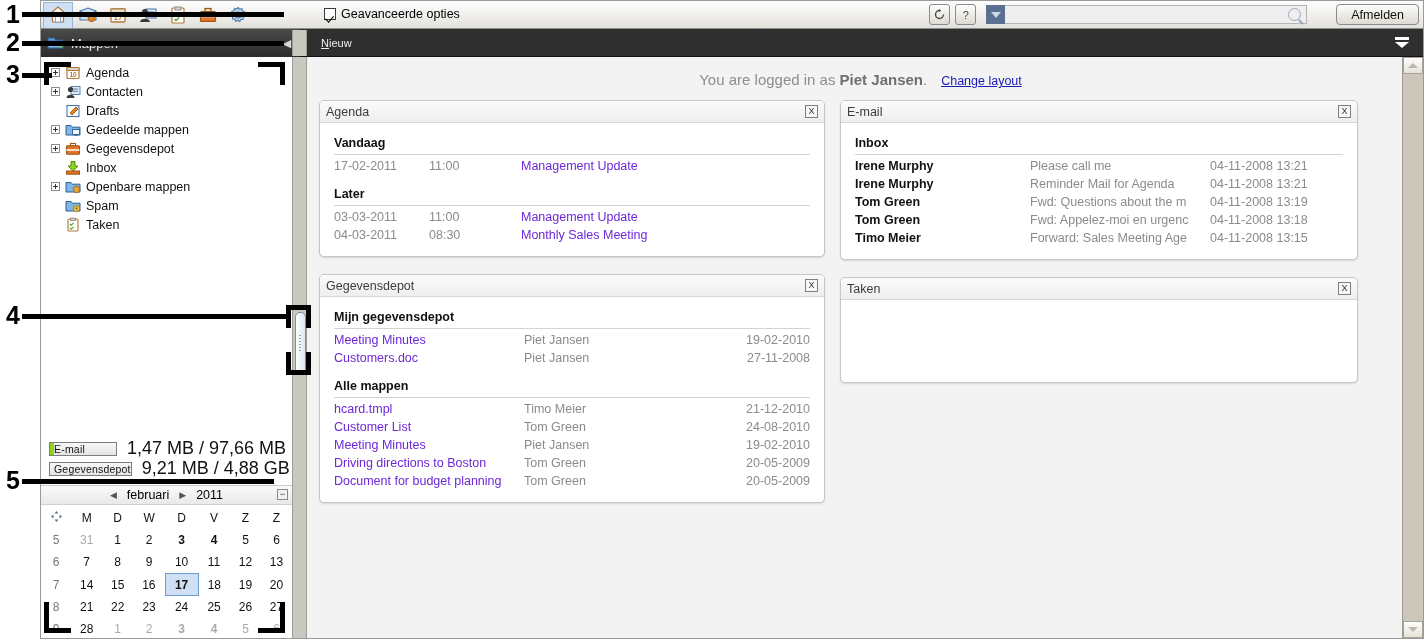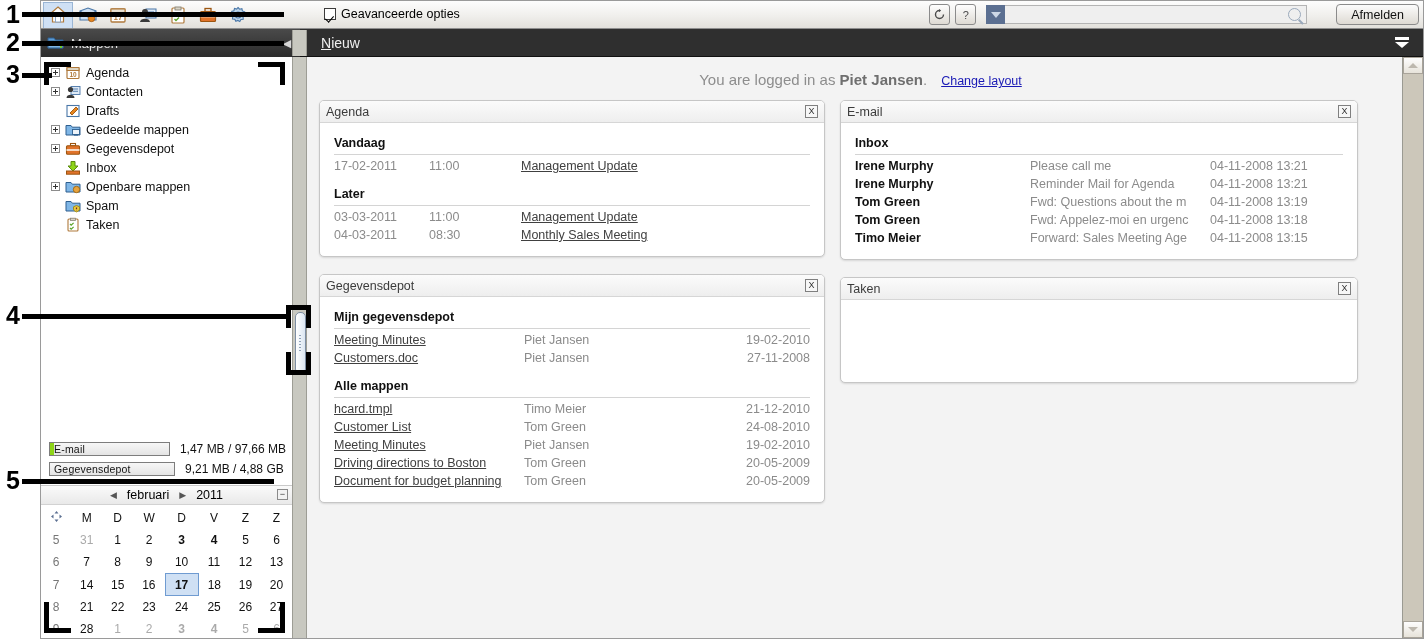--- a/index.html
+++ b/index.html
@@ -37,21 +37,21 @@
       background:linear-gradient(to bottom,#fcfcfc,#dedad3);font-size:12.5px;display:flex;align-items:center;color:#111;}
 
   
   .darkbar{position:absolute;left:0;top:28px;width:100%;height:28px;background:#2f2f2f;border-bottom:1px solid #111;box-sizing:border-box;}
   .foldershead{position:absolute;left:0;top:0;width:259px;height:28px;
       background:linear-gradient(to bottom,#4a4a4a,#2c2c2c);display:flex;align-items:center;box-sizing:border-box;padding:0 6px;}
   .foldershead .ftitle{color:#e8e8e8;font-size:13px;margin-left:6px;flex:1;}
   .collapse-left{color:#d8d8d8;font-size:11px;}
   .splitter-top{position:absolute;left:251px;top:29px;width:15px;height:26px;background:#c8c8c0;border-left:1px solid #9d9d95;border-right:1px solid #9d9d95;box-sizing:border-box;}
   .newbar{position:absolute;left:266px;top:0;right:0;height:28px;display:flex;align-items:center;}
-  .newlabel{color:#efefef;font-size:14px;margin-left:14px;}
+  .newlabel{color:#efefef;font-size:11px;margin-left:14px;}
   .newlabel u{text-decoration:underline;}
   .barchevron{position:absolute;right:14px;top:8px;width:14px;}
   .barchevron .bar{height:3px;background:#fff;}
   .barchevron .tri{margin-top:2px;border-left:7px solid transparent;border-right:7px solid transparent;border-top:6px solid #fff;}
 
   
   .leftpanel{position:absolute;left:0;top:56px;width:251px;bottom:0;background:#fff;box-sizing:border-box;}
   .tree{position:absolute;left:0;top:0;right:0;height:370px;padding-top:6px;}
   .tnode{display:flex;align-items:center;height:19px;padding-left:10px;font-size:12.5px;color:#111;}
   .exp{width:9px;height:9px;border:1px solid #8c8c8c;background:#fff;margin-right:5px;position:relative;box-sizing:border-box;flex:none;}
@@ -61,21 +61,21 @@
   .ticon{width:16px;height:16px;margin-right:5px;flex:none;}
   .tlabel{white-space:nowrap;}
 
   
   .quota{position:absolute;left:8px;right:6px;bottom:158px;}
   .qrow{display:flex;align-items:center;height:17px;margin-bottom:3px;}
   .qbar{width:126px;height:14px;border:1px solid #7d7d7d;background:linear-gradient(to bottom,#f7f7f7,#e4e4e4);
         position:relative;box-sizing:border-box;display:flex;align-items:center;}
   .qfill{position:absolute;left:0;top:0;bottom:0;background:#8ed418;}
   .qname{position:relative;font-size:10.5px;padding-left:4px;color:#111;letter-spacing:.2px;white-space:nowrap;}
-  .qval{margin-left:10px;font-size:12px;color:#111;white-space:nowrap;}
+  .qval{margin-left:10px;font-size:18px;color:#111;white-space:nowrap;}
 
   
   .minical{position:absolute;left:0;right:0;bottom:0;height:152px;border-top:1px solid #c9c9c9;background:#fff;}
   .calhead{height:18px;background:linear-gradient(to bottom,#fafafa,#e9e9e9);border-bottom:1px solid #d2d2d2;
            display:flex;align-items:center;justify-content:center;gap:10px;font-size:12.5px;position:relative;}
   .calhead .arrow{color:#555;font-size:9px;}
   .calmin{position:absolute;right:4px;top:3px;width:11px;height:11px;border:1px solid #8a8a8a;background:#f2f2f2;
           display:flex;align-items:center;justify-content:center;font-size:9px;line-height:1;color:#333;box-sizing:border-box;}
   table.cal{width:100%;border-collapse:collapse;font-size:12px;margin-top:2px;}
   table.cal td,table.cal th{text-align:center;height:20px;font-weight:normal;color:#111;}
@@ -108,21 +108,21 @@
           display:flex;align-items:center;padding:0 6px;font-size:12.5px;color:#3b3b3b;}
   .wtitle span.t{flex:1;}
   .wclose{width:13px;height:13px;border:1px solid #7f7f7f;background:#f7f7f7;display:flex;align-items:center;
           justify-content:center;font-size:9px;line-height:1;color:#333;box-sizing:border-box;}
   .wbody{padding:10px 14px 12px 14px;}
   .grphead{font-weight:bold;font-size:12.5px;color:#111;padding:3px 0 4px 0;border-bottom:1px solid #d4d4d4;margin-bottom:2px;}
   .grphead.second{margin-top:9px;}
   table.rows{width:100%;border-collapse:collapse;font-size:12.5px;}
   table.rows td{padding:2px 0;white-space:nowrap;overflow:hidden;}
   .c-dim{color:#8b8b8b;}
-  .c-dark{color:#404040;text-decoration:underline;}
+  .c-dark{color:#6d28d9;}
   .c-bold{font-weight:bold;color:#111;}
   .emptybody{height:60px;}
 
   
   .vscroll{position:absolute;right:0;top:56px;bottom:0;width:21px;background:#ccc7ba;border-left:1px solid #9a9a92;box-sizing:border-box;}
   .vs-arrow{height:17px;background:linear-gradient(to bottom,#fdfdfd,#e7e3da);border:1px solid #a9a49a;
             display:flex;align-items:center;justify-content:center;box-sizing:border-box;}
   .vs-arrow.bottom{position:absolute;bottom:0;left:0;right:0;}
   .vs-arrow.top{position:absolute;top:0;left:0;right:0;}
   .vs-arrow i{display:block;border-left:5px solid transparent;border-right:5px solid transparent;}

